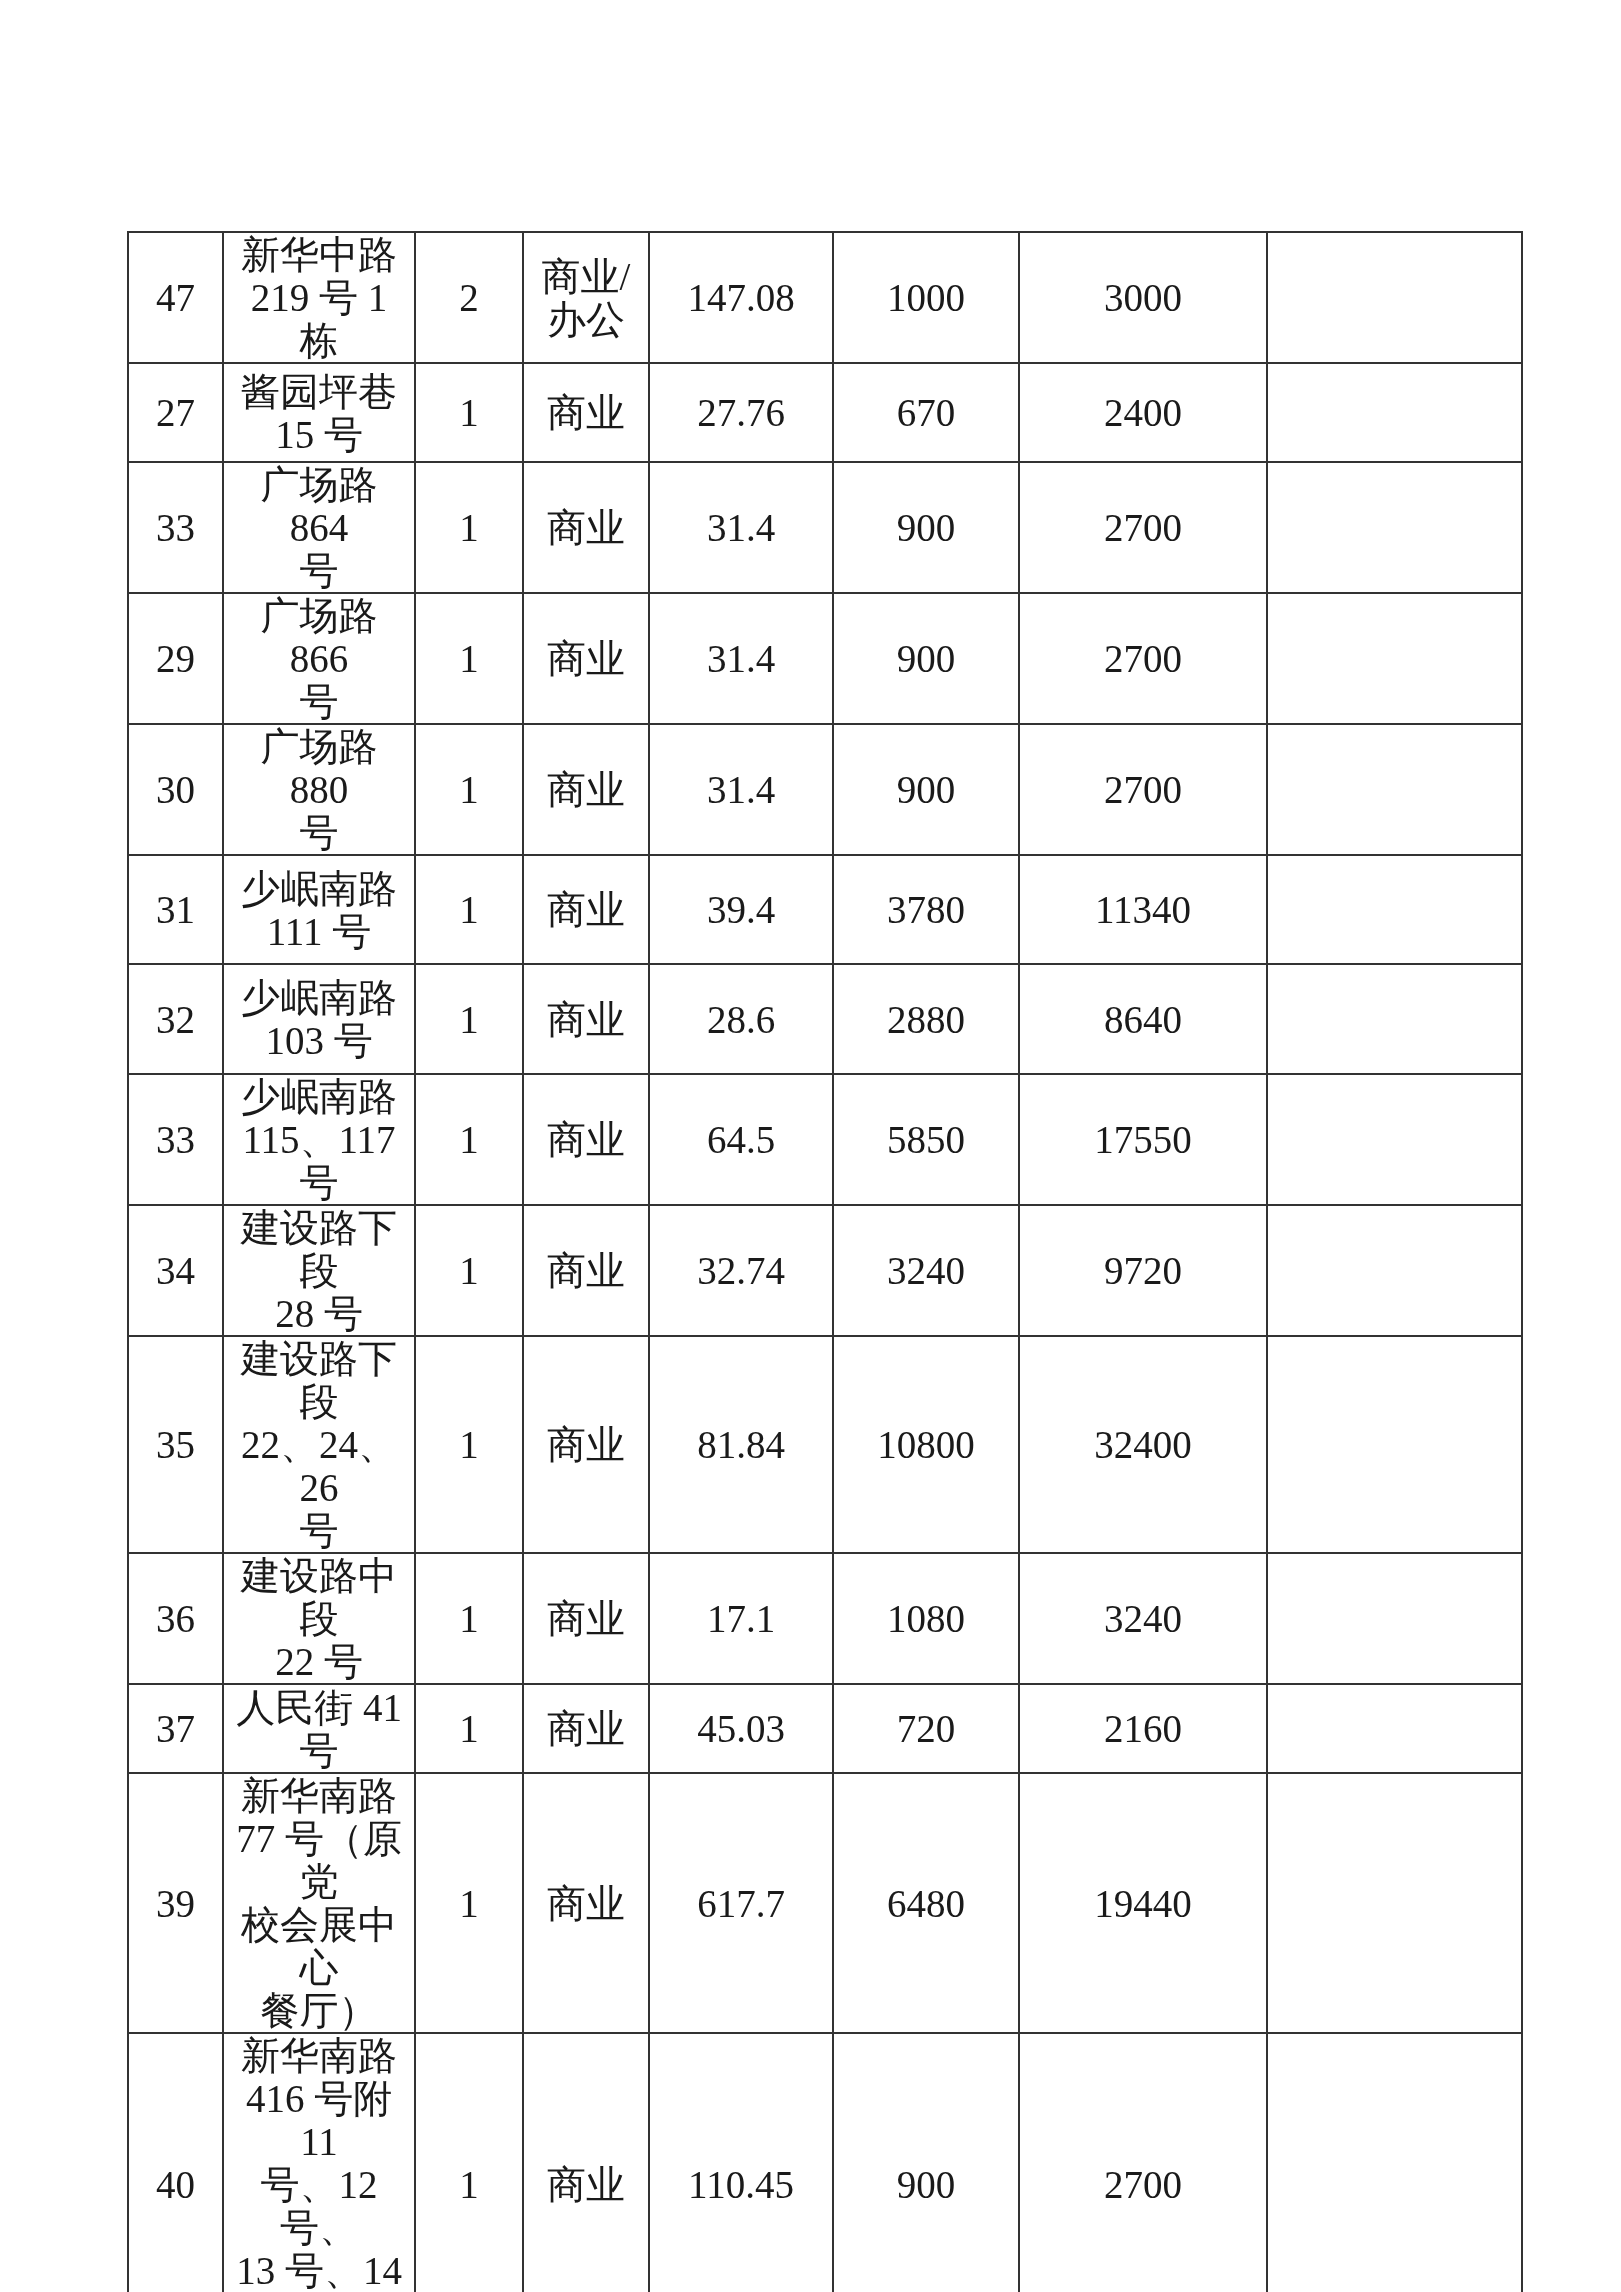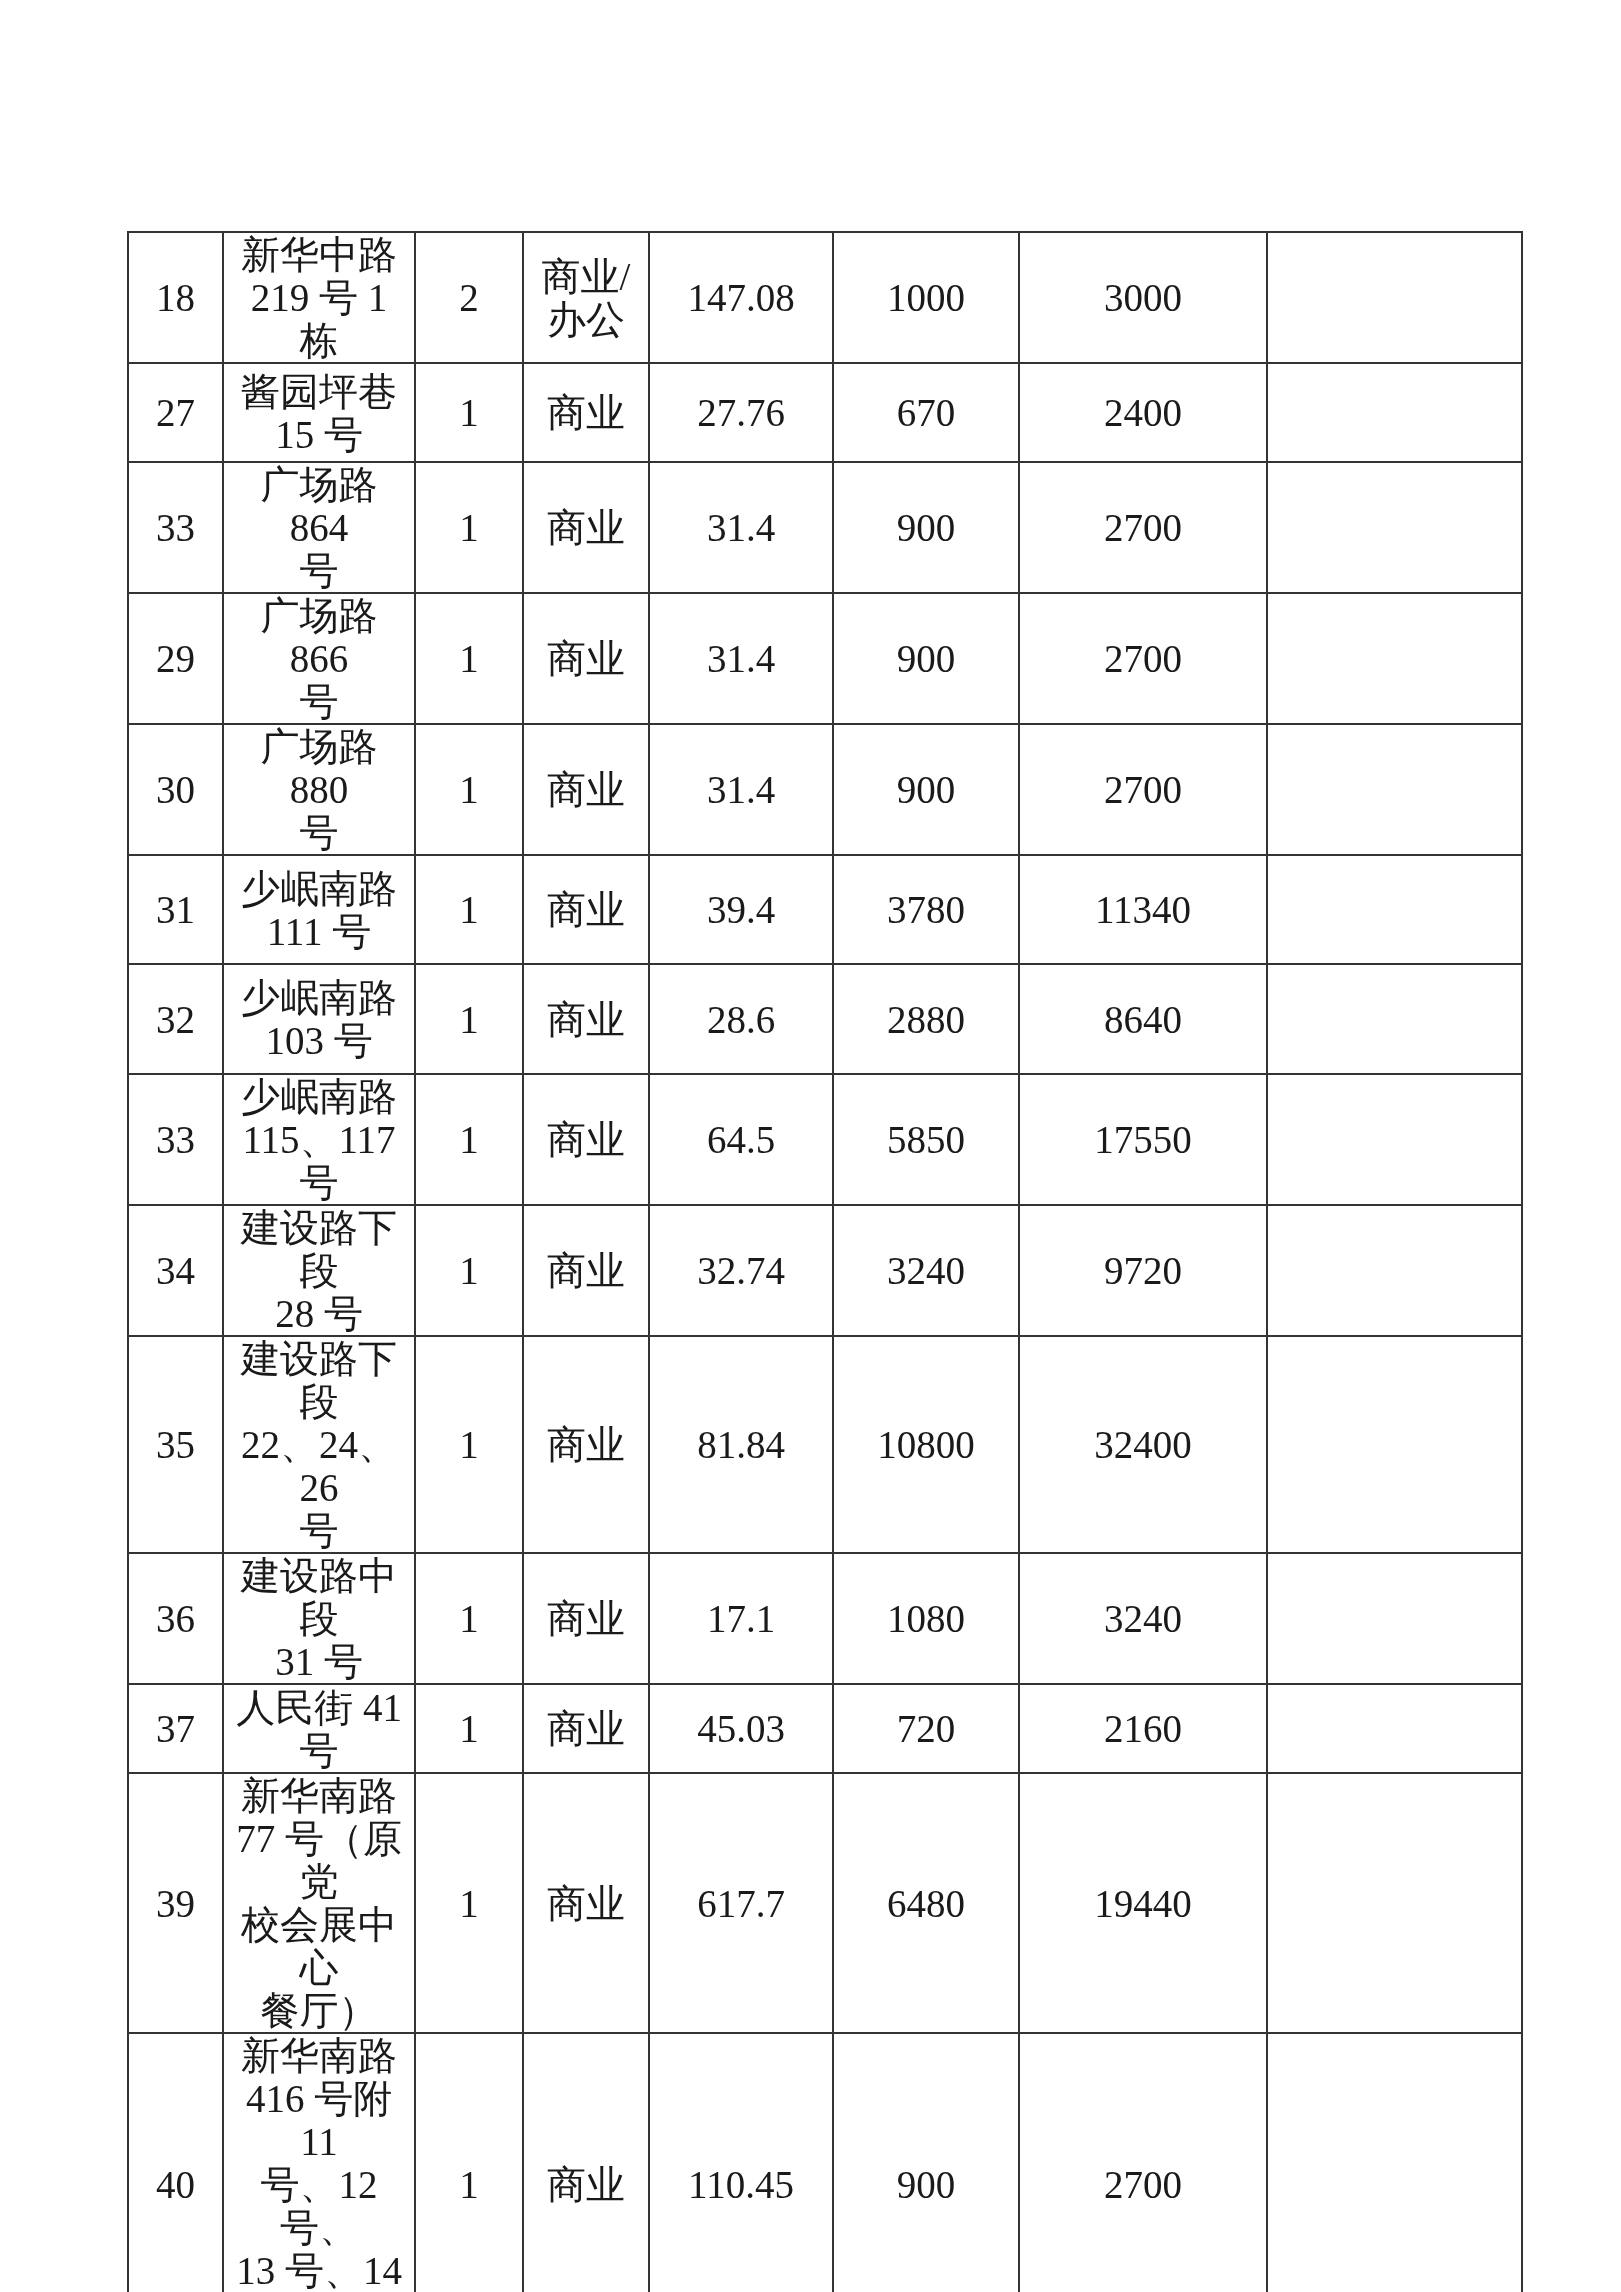--- a/index.html
+++ b/index.html
@@ -50,21 +50,21 @@
         <col style="width: 192px;">
         <col style="width: 108px;">
         <col style="width: 126px;">
         <col style="width: 184px;">
         <col style="width: 186px;">
         <col style="width: 248px;">
         <col style="width: 255px;">
       </colgroup>
     <tbody>
         <tr style="height: 90px;">
-          <td>18</td>
+          <td>47</td>
           <td>新华中路
 219 号 1 栋</td>
           <td>2</td>
           <td>商业/
 办公</td>
           <td>147.08</td>
           <td>1000</td>
           <td>3000</td>
           <td></td>
         </tr>
@@ -164,21 +164,21 @@
           <td>1</td>
           <td>商业</td>
           <td>81.84</td>
           <td>10800</td>
           <td>32400</td>
           <td></td>
         </tr>
         <tr style="height: 108px;">
           <td>36</td>
           <td>建设路中段
-31 号</td>
+22 号</td>
           <td>1</td>
           <td>商业</td>
           <td>17.1</td>
           <td>1080</td>
           <td>3240</td>
           <td></td>
         </tr>
         <tr style="height: 89px;">
           <td>37</td>
           <td>人民街 41

